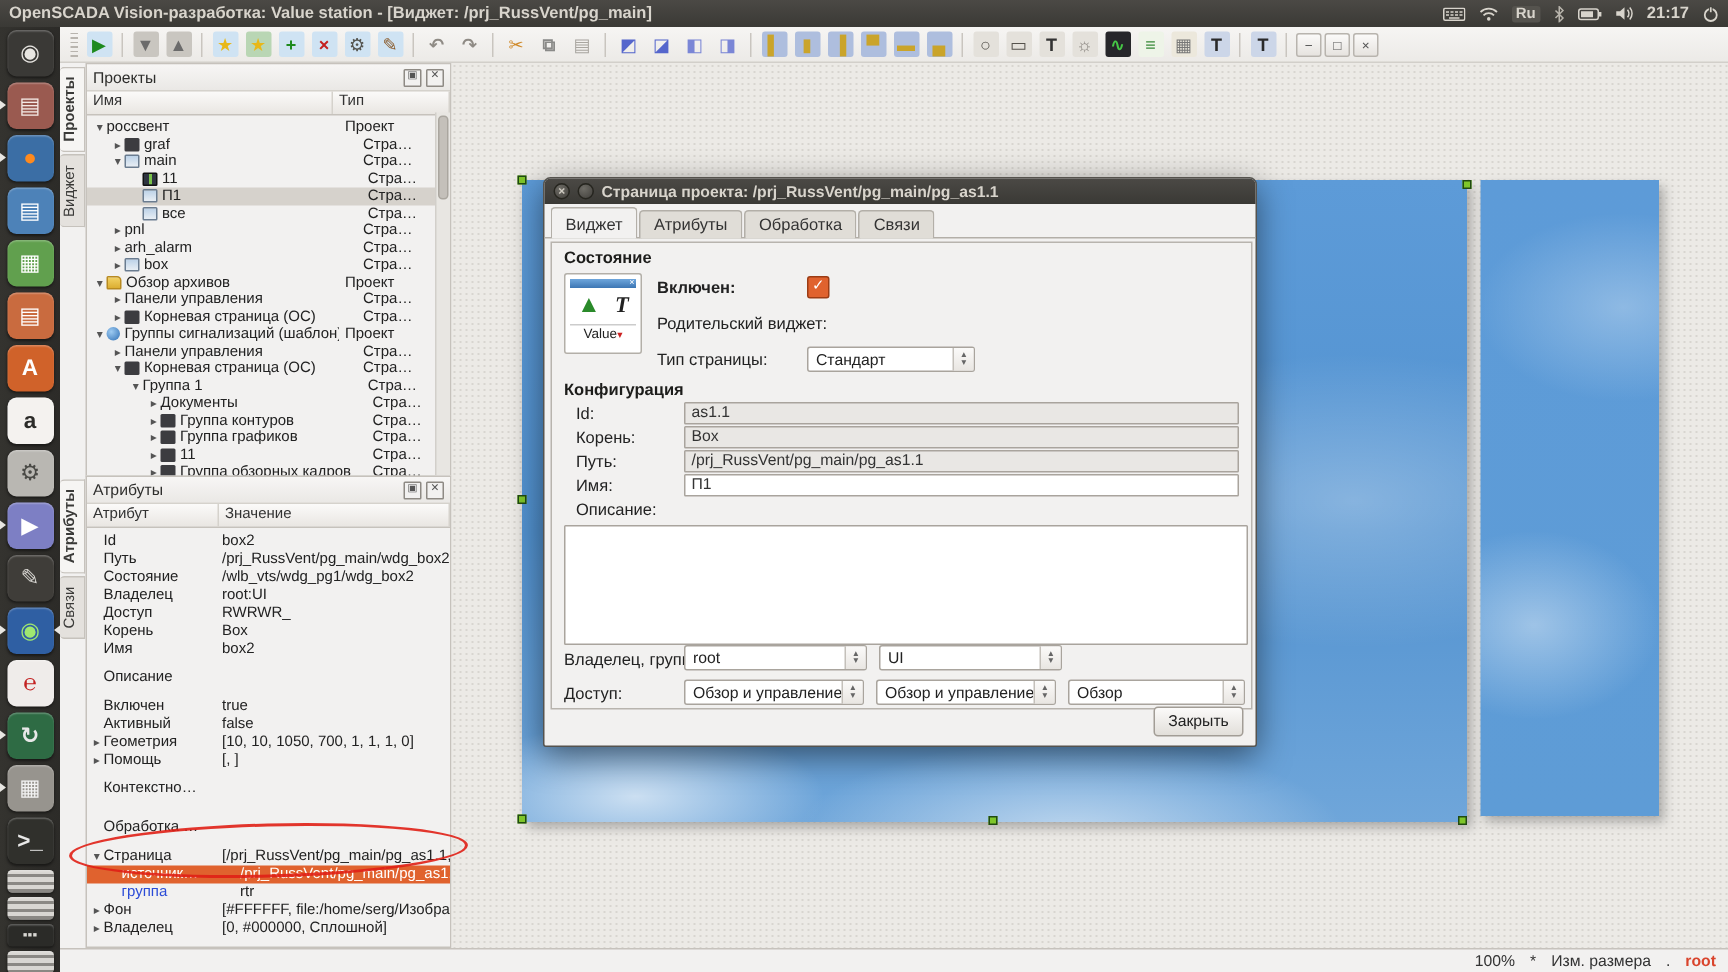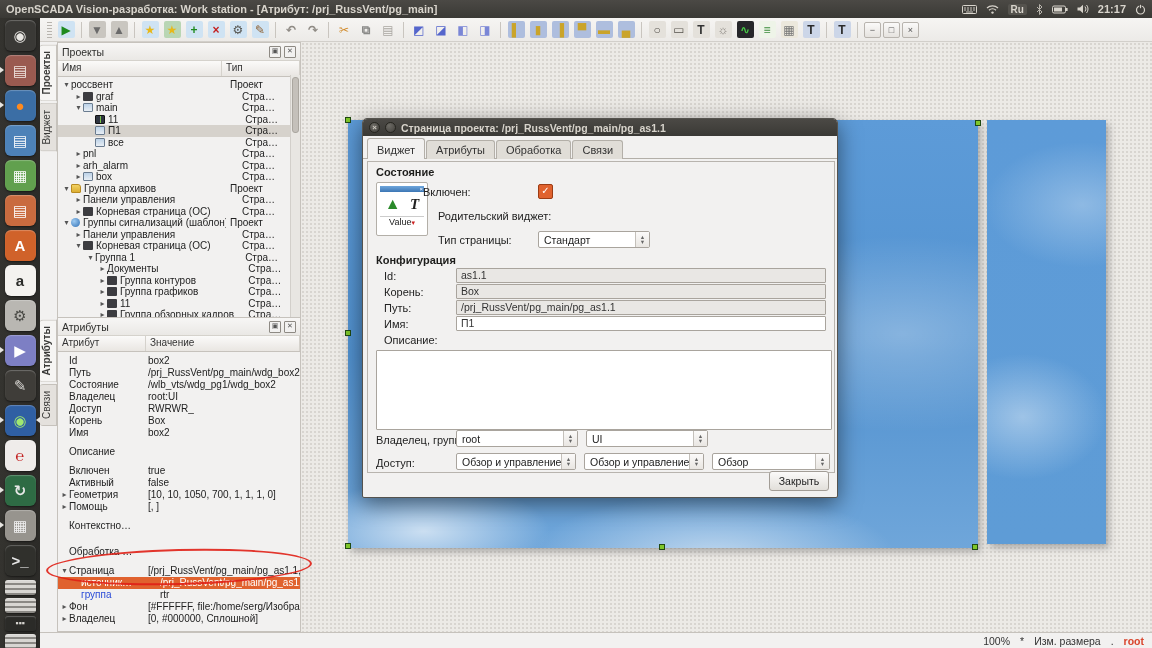--- a/index.html
+++ b/index.html
@@ -148,21 +148,21 @@
   
   #annotation{position:absolute;left:46px;top:549px;width:262px;height:32px;border:2.5px solid rgba(224,32,22,.9);
     border-radius:50%;z-index:50;transform:rotate(-1.5deg);pointer-events:none;}
 </style>
 </head>
 <body>
 
 <div id="screen">
 
   <div id="titlebar">
-    <span class="wtitle">OpenSCADA Vision-разработка: Work station - [Атрибут: /prj_RussVent/pg_main]</span>
+    <span class="wtitle">OpenSCADA Vision-разработка: Value station - [Виджет: /prj_RussVent/pg_main]</span>
     <div id="indicators">
       <svg width="15" height="9" viewBox="0 0 15 9">
           <rect x="0.5" y="0.5" width="14" height="8" rx="1" fill="none" stroke="#d8d4cc"></rect>
           <path d="M2 3h2M5 3h2M8 3h2M11 3h2M2 5h2M5 5h2M8 5h2M11 5h2M4 7h7" stroke="#d8d4cc" stroke-width="0.9"></path>
         </svg>
       <svg width="13" height="10" viewBox="0 0 13 10">
           <path d="M1 4 A8 8 0 0 1 12 4" fill="none" stroke="#d8d4cc" stroke-width="1.2"></path>
           <path d="M3 6.2 A5 5 0 0 1 10 6.2" fill="none" stroke="#d8d4cc" stroke-width="1.2"></path>
           <circle cx="6.5" cy="8.6" r="1.2" fill="#d8d4cc"></circle>
         </svg>
@@ -502,21 +502,21 @@
               <span class="texp">▸</span>
               <span class="ti ti-widget"></span>
               <span>box</span>
             </span>
             <span class="ttype">Стра…</span>
           </div>
           <div class="trow">
             <span class="tname" style="padding-left: 4px;">
               <span class="texp">▾</span>
               <span class="ti ti-folder"></span>
-              <span>Группа архивов</span>
+              <span>Обзор архивов</span>
             </span>
             <span class="ttype">Проект</span>
           </div>
           <div class="trow">
             <span class="tname" style="padding-left: 16px;">
               <span class="texp">▸</span>
               <span>Панели управления</span>
             </span>
             <span class="ttype">Стра…</span>
           </div>
@@ -786,21 +786,21 @@
         <div id="preview-btn">
           <div class="pv-bar">
               <i>×</i>
             </div>
           <div class="pv-mid">
             <span class="pv-tri">▲</span>
             <span class="pv-t">T</span>
           </div>
           <div class="pv-val"><span>Value</span><i>▾</i></div>
         </div>
-        <span class="flabel" style="left:55px;top:24px;">Включен:</span>
+        <span class="flabel" style="left:70px;top:24px;font-weight:bold;">Включен:</span>
         <span class="checkbox" style="left:170px;top:22px;">✓</span>
         <span class="flabel" style="left:70px;top:48px;">Родительский виджет:</span>
         <span class="flabel" style="left:70px;top:72px;">Тип страницы:</span>
         <div class="combo" style="left:170px;top:69px;width:112px;">
           <span class="cval">Стандарт</span>
             <span class="spin">▲<br>▼</span>
         </div>
         <span class="sect" style="left:8px;top:92px;">Конфигурация</span>
         <div id="cfg-rows">
             <span class="flabel" style="left: 16px; top: 108px;">Id:</span>

